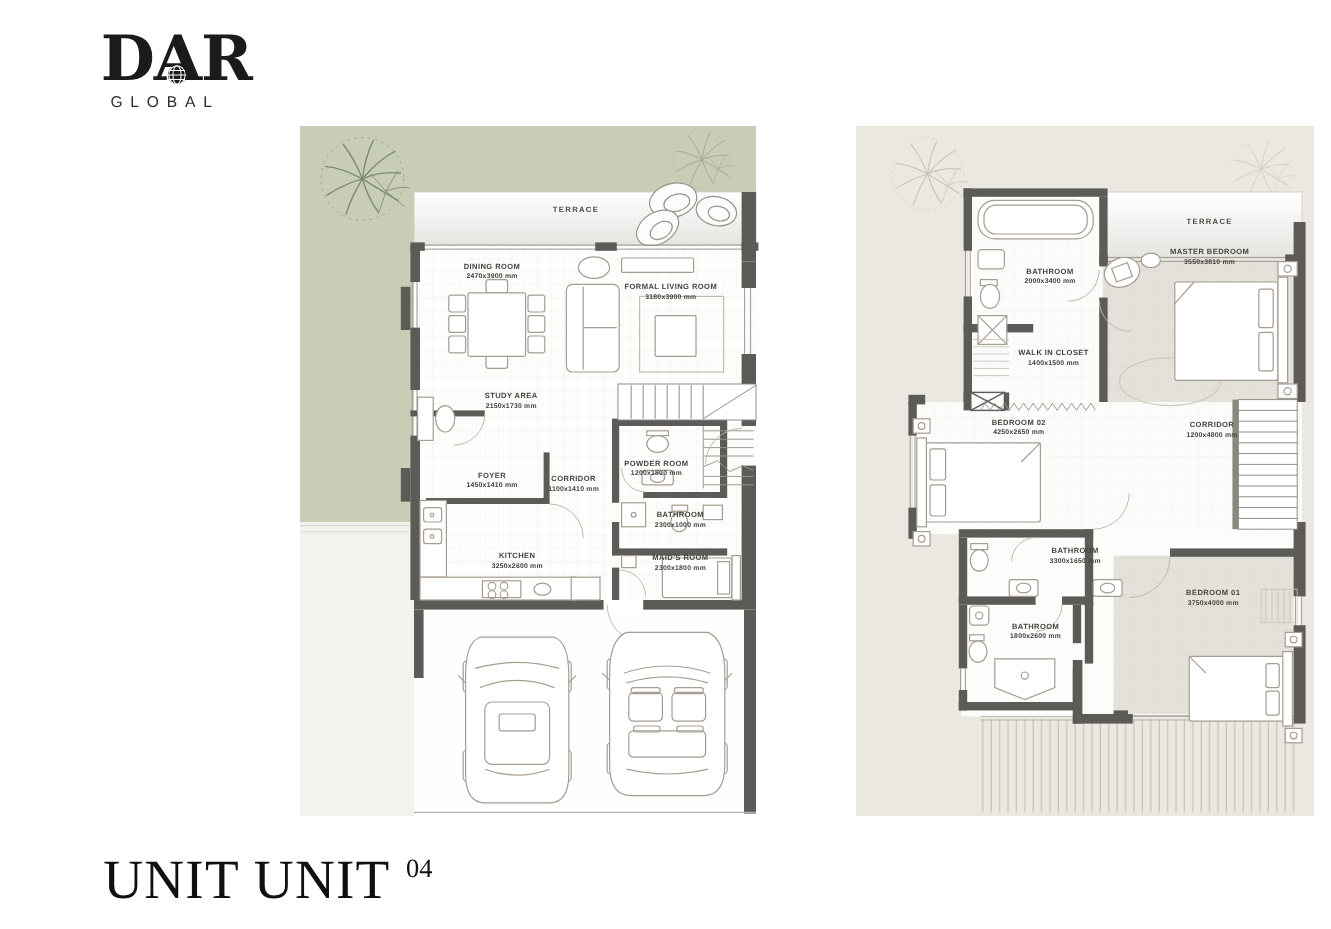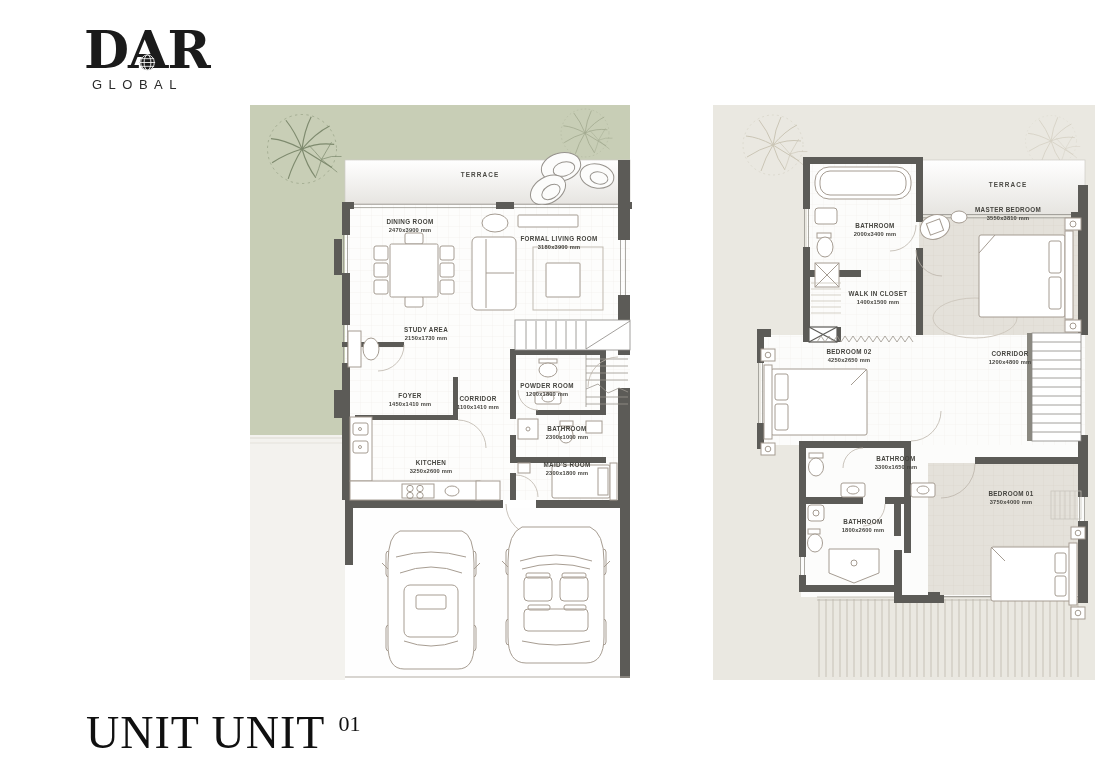--- a/index.html
+++ b/index.html
@@ -519,16 +519,16 @@
       <text class="room-name" x="183" y="356">BATHROOM</text>
       <text class="room-dims" x="183" y="364">3300x1650 mm</text>
       <text class="room-name" x="150" y="419">BATHROOM</text>
       <text class="room-dims" x="150" y="427">1800x2600 mm</text>
       <text class="room-name" x="298" y="391">BEDROOM 01</text>
       <text class="room-dims" x="298" y="399">3750x4000 mm</text>
     </g>
   </svg>
 
   <div class="title">
-    <span>UNIT UNIT</span><span class="title-num">01</span>
+    <span>UNIT UNIT</span><span class="title-num">04</span>
   </div>
 
 </div>
 
 </body></html>

